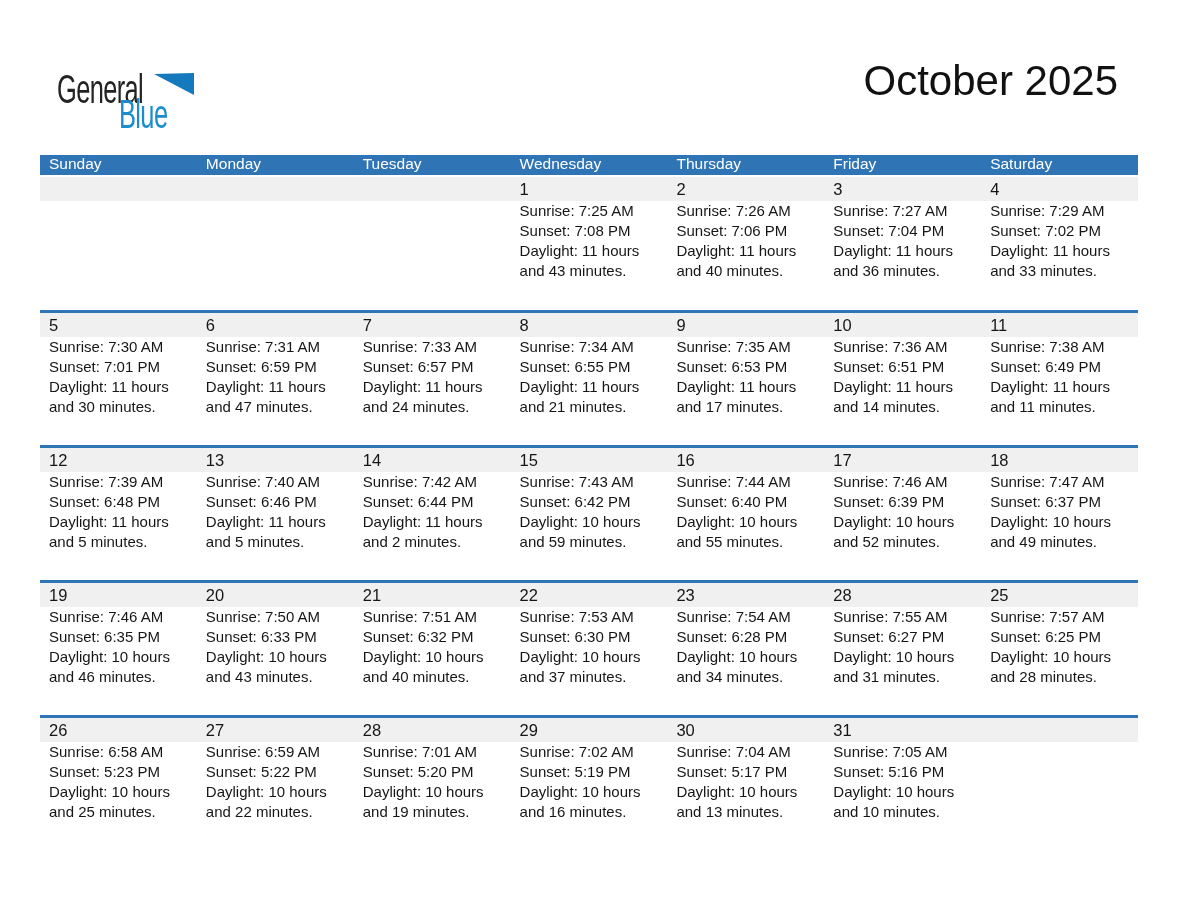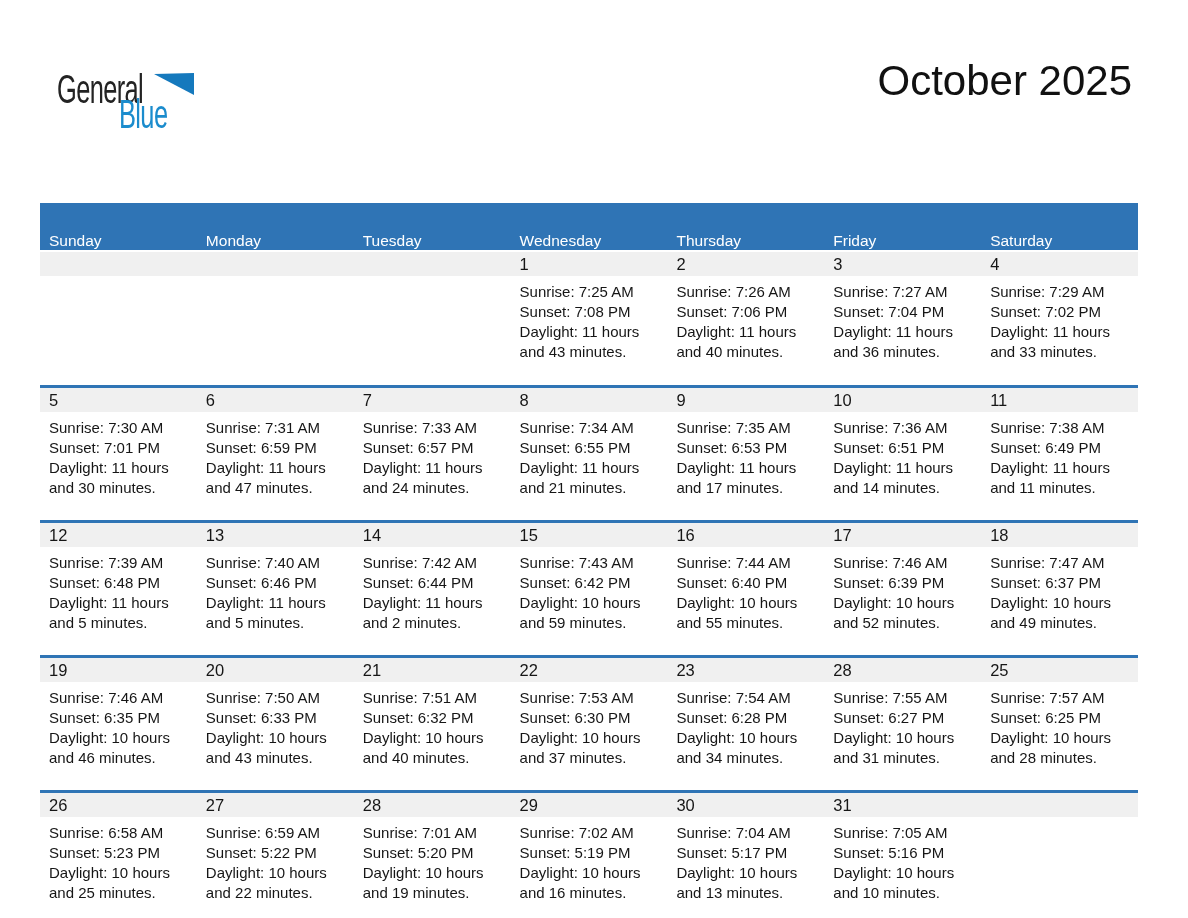--- a/index.html
+++ b/index.html
@@ -32,43 +32,43 @@
     background:var(--tri-color);
     -webkit-clip-path:polygon(0 4%,100% 0,100% 100%);
     clip-path:polygon(0 4%,100% 0,100% 100%);
   }
   .logo-blue{
     position:absolute;left:62px;top:25px;font-size:41px;line-height:1;
     color:var(--blue-color);display:inline-block;transform:scaleX(0.62);
     transform-origin:left top;letter-spacing:-1px;white-space:nowrap;
   }
 
-  .titles{position:absolute;right:56px;top:57px;text-align:right;}
+  .titles{position:absolute;right:70px;top:57px;text-align:right;}
   .page-title{font-size:42px;font-weight:400;margin:0;line-height:1.15;color:#111;}
   .page-location{font-size:25px;margin-top:11px;color:#111;}
 
   
   .cal{position:absolute;left:40px;top:155px;width:1098px;}
-  .cal-head{display:flex;height:47px;background:var(--header-bg);align-items:flex-end;margin-top:48px;}
+  .cal-head{display:flex;height:20px;background:var(--header-bg);align-items:flex-start;}
   .cal-head .wd{
     flex:1;color:var(--header-text);font-size:15.5px;padding-left:9px;
     white-space:nowrap;overflow:hidden;
   }
   .week-row{display:flex;height:135px;border-top:3px solid var(--separator);}
   .week-row.first{border-top:2px solid #FFFFFF;}
   .day-cell{flex:1;overflow:hidden;}
   .date-strip{
     height:24px;background:var(--strip-bg);display:flex;align-items:center;
     padding-left:9px;font-size:16.5px;color:#161616;
   }
   .detail-line{
     font-size:15px;line-height:20px;padding-left:9px;color:#161616;
     white-space:nowrap;
   }
-  .detail-line.first{margin-top:6px;}
+  .detail-line.first{margin-top:0;}
 </style>
 </head>
 <body>
 
 <div class="page">
 
   <div class="logo">
     <span class="logo-general">General</span>
     <span class="logo-tri"></span>
     <span class="logo-blue">Blue</span>

